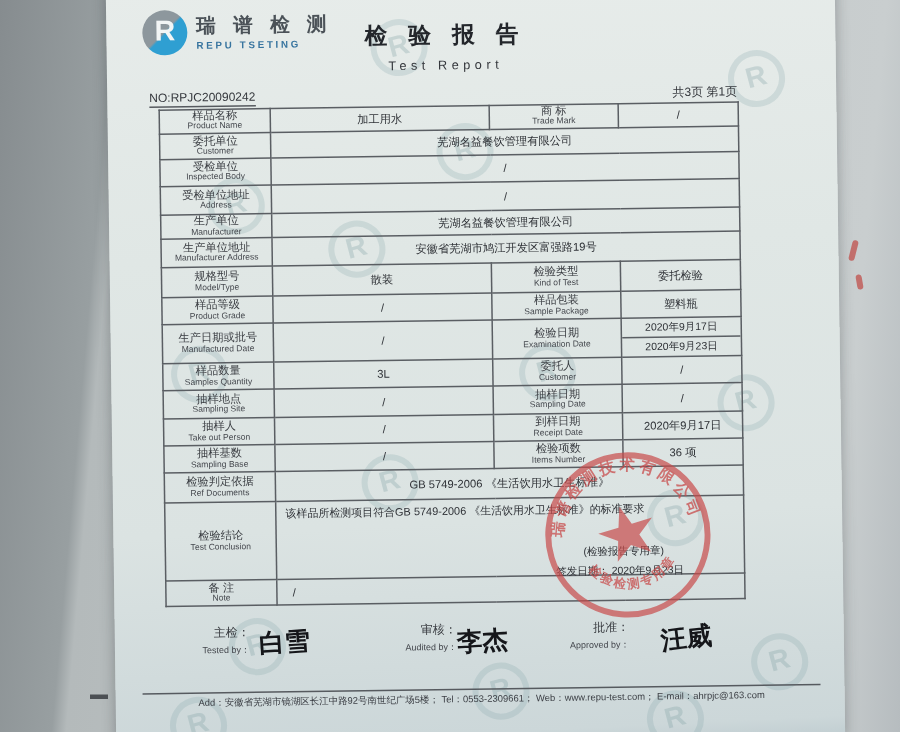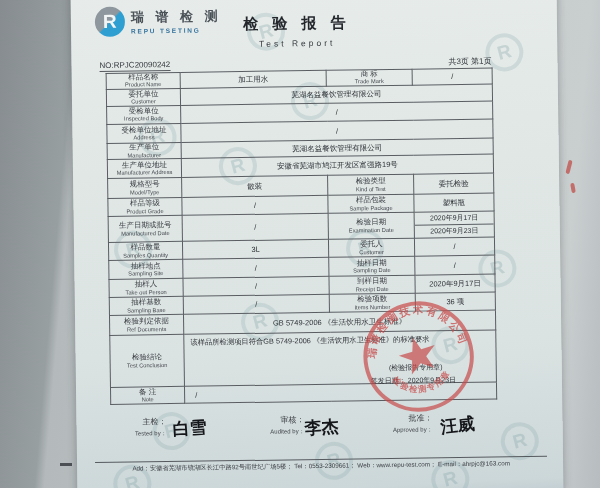--- a/index.html
+++ b/index.html
@@ -297,21 +297,21 @@
       <div class="sig-lbl" style="left:40px;top:0">
         <div class="zh">主检：</div>
         <div class="en">Tested by：</div>
       </div>
       <div class="sig-name" style="left:96px;top:1px">白雪</div>
       <div class="sig-lbl" style="left:178px;top:0">
         <div class="zh">审核：</div>
         <div class="en">Audited by：</div>
       </div>
       <div class="sig-name" style="left:228px;top:2px">李杰</div>
-      <div class="sig-lbl" style="left:306px;top:0">
+      <div class="sig-lbl" style="left:293px;top:0">
         <div class="zh">批准：</div>
         <div class="en">Approved by：</div>
       </div>
       <div class="sig-name" style="left:364px;top:2px;transform:rotate(-6deg)">汪威</div>
     </div>
 
     <div class="footer">Add：安徽省芜湖市镜湖区长江中路92号南世纪广场5楼；  Tel：0553-2309661；  Web：www.repu-test.com；  E-mail：ahrpjc@163.com</div>
   </div>
 
   <div class="edge-mark m1"></div>

